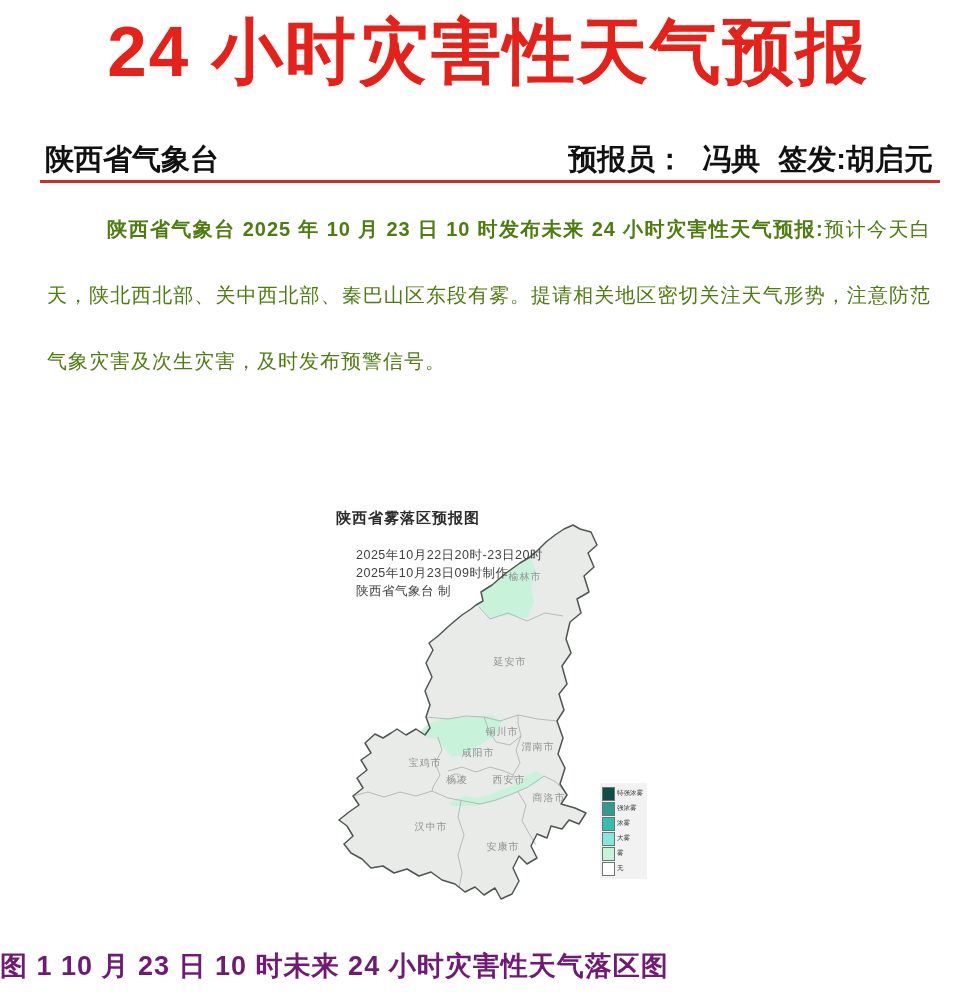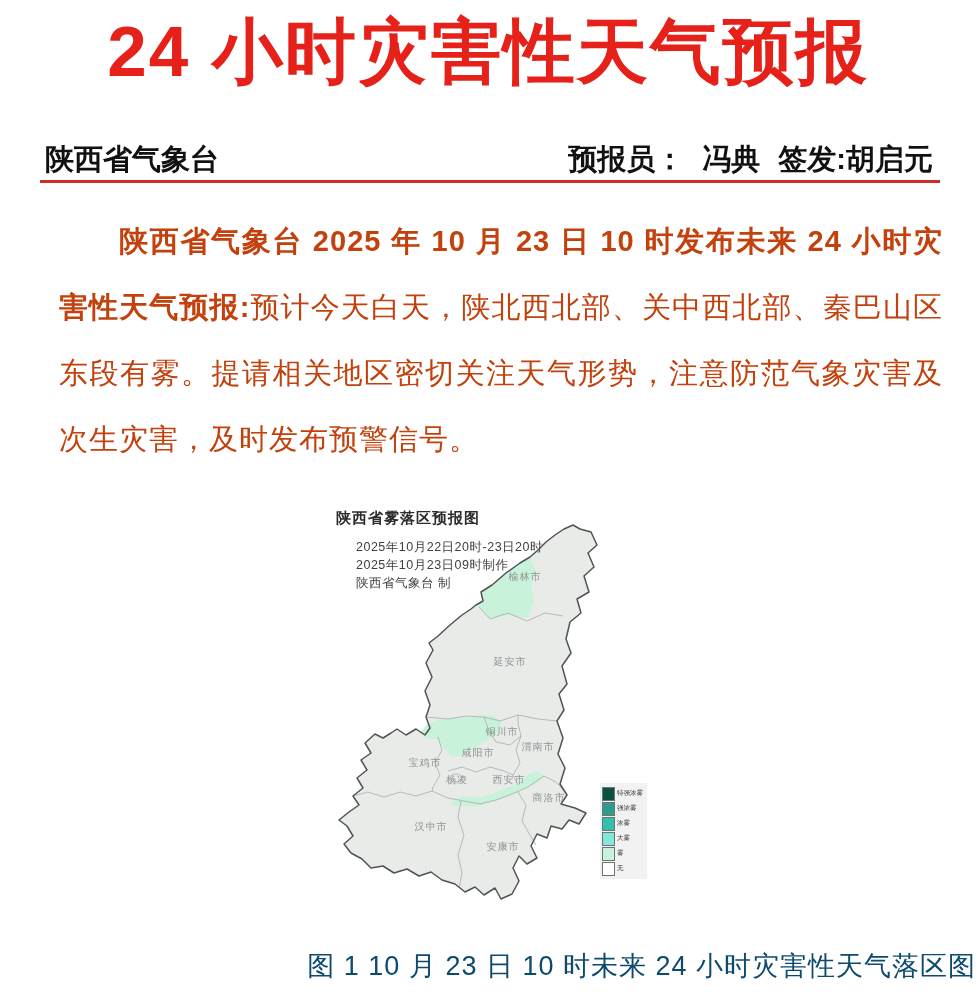--- a/index.html
+++ b/index.html
@@ -19,46 +19,46 @@
     display:flex;justify-content:space-between;align-items:baseline;
     font-size:29px;font-weight:bold;white-space:nowrap;gap:21px;
   }
   .meta-mid .gap{display:inline-block;width:18px;}
   .red-rule{
     position:absolute;top:180px;left:40px;width:900px;height:3px;
     background:#cd2f26;
   }
   
   .body-text{
-    position:absolute;top:196px;left:47px;width:884px;margin:12px;
-    font-size:29px;line-height:66px;letter-spacing:1px;
-    text-align:justify;text-indent:60px;color:#c2410c;
+    position:absolute;top:196px;left:47px;width:884px;margin:0;
+    font-size:20px;line-height:66px;letter-spacing:1px;
+    text-align:justify;text-indent:60px;color:#4d7c0f;
   }
   .body-text b{font-weight:bold;}
   
   .map-block{position:absolute;top:495px;left:280px;width:400px;height:440px;}
   .map-block svg{position:absolute;top:0;left:0;}
   .map-head{position:absolute;top:14px;left:56px;color:#2c2c2c;}
-  .map-title{font-size:15px;font-weight:bold;letter-spacing:1px;margin-bottom:10px;}
+  .map-title{font-size:15px;font-weight:bold;letter-spacing:1px;margin-bottom:18px;}
   .map-line{font-size:12.5px;line-height:18px;letter-spacing:.5px;color:#404040;margin-left:20px;}
   .city{
     position:absolute;transform:translate(-50%,-50%);
     font-size:10px;letter-spacing:1px;color:#8d9492;white-space:nowrap;
   }
   .legend{
     position:absolute;top:288px;left:320px;width:47px;
     background:#f1f2f1;padding:3px 2px;box-sizing:border-box;
   }
   .lg-row{display:flex;align-items:center;height:15px;}
   .sw{width:13px;height:14px;flex:0 0 13px;border:0.5px solid #6d7573;box-sizing:border-box;}
   .lg-label{font-size:6.5px;color:#2d2d2d;margin-left:2px;white-space:nowrap;letter-spacing:0;}
   
   .caption{
-    position:absolute;top:948px;left:0;width:100%;text-align:right;
-    font-size:27px;font-weight:normal;letter-spacing:1px;color:#0c4a6e;
+    position:absolute;top:948px;left:0;width:100%;text-align:left;
+    font-size:27px;font-weight:bold;letter-spacing:1px;color:#701a75;
   }
   
   .land{fill:#e9ebe9;stroke:none;}
   .fog{fill:#c9f2da;stroke:none;}
   .inner{fill:none;stroke:#a7adab;stroke-width:0.8;}
   .outer{fill:none;stroke:#4f5553;stroke-width:1.5;stroke-linejoin:round;}
 </style>
 </head>
 <body>
 

